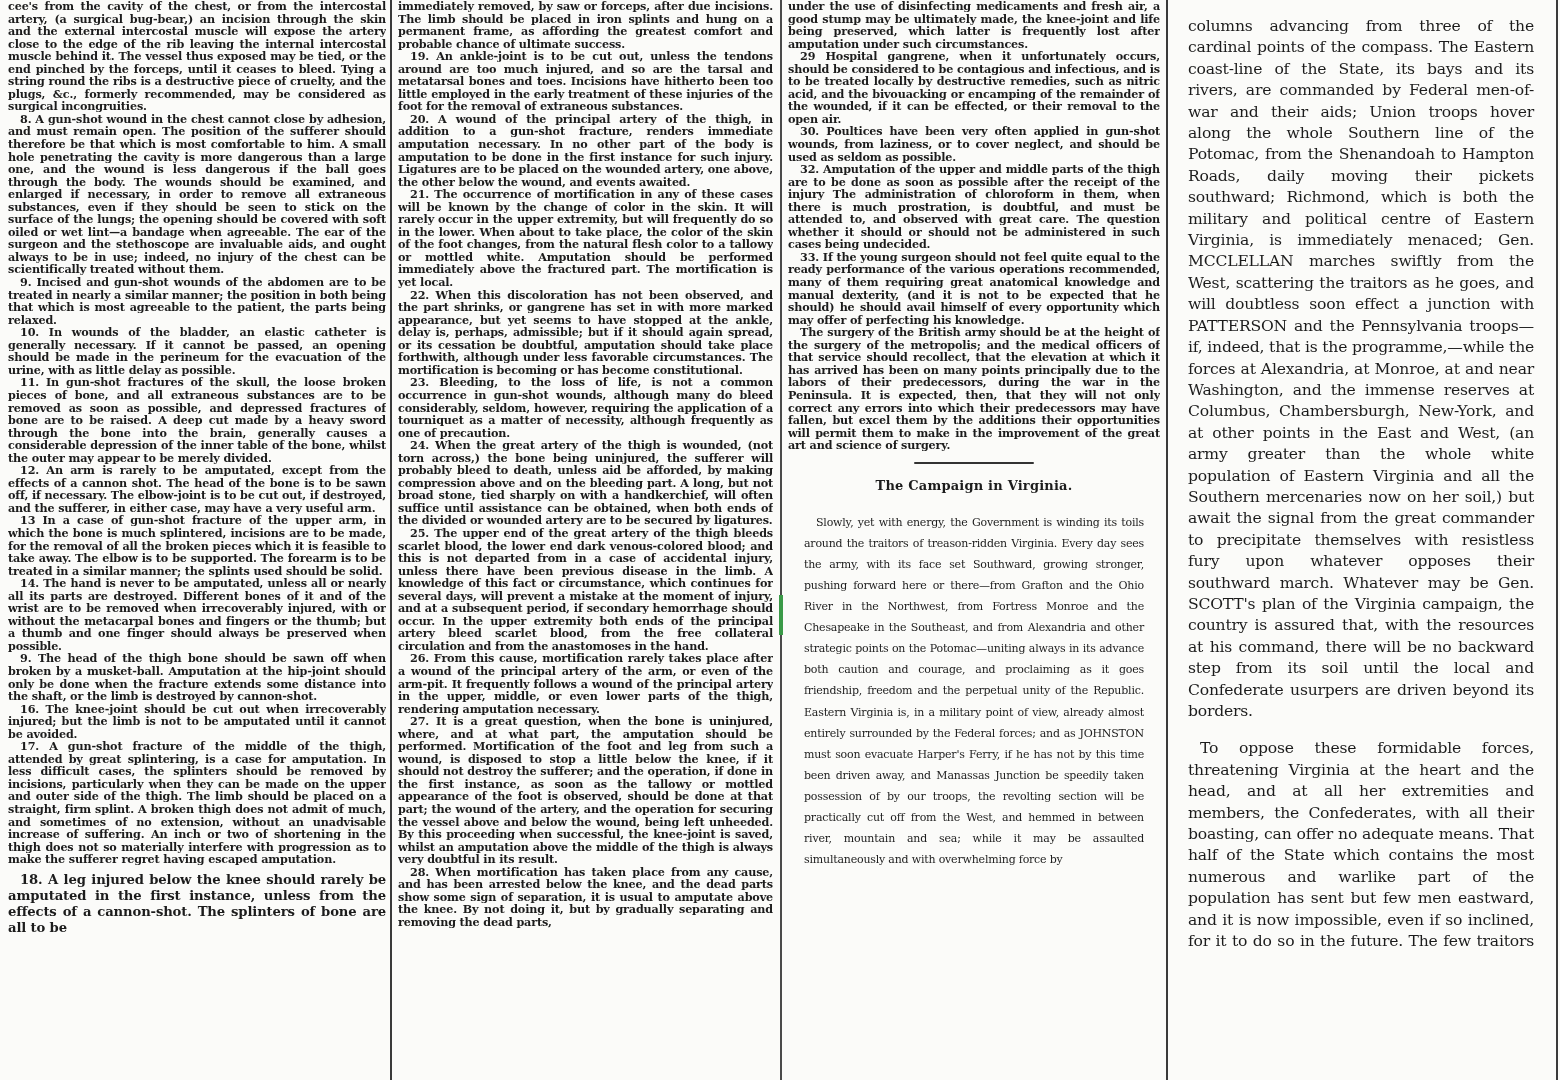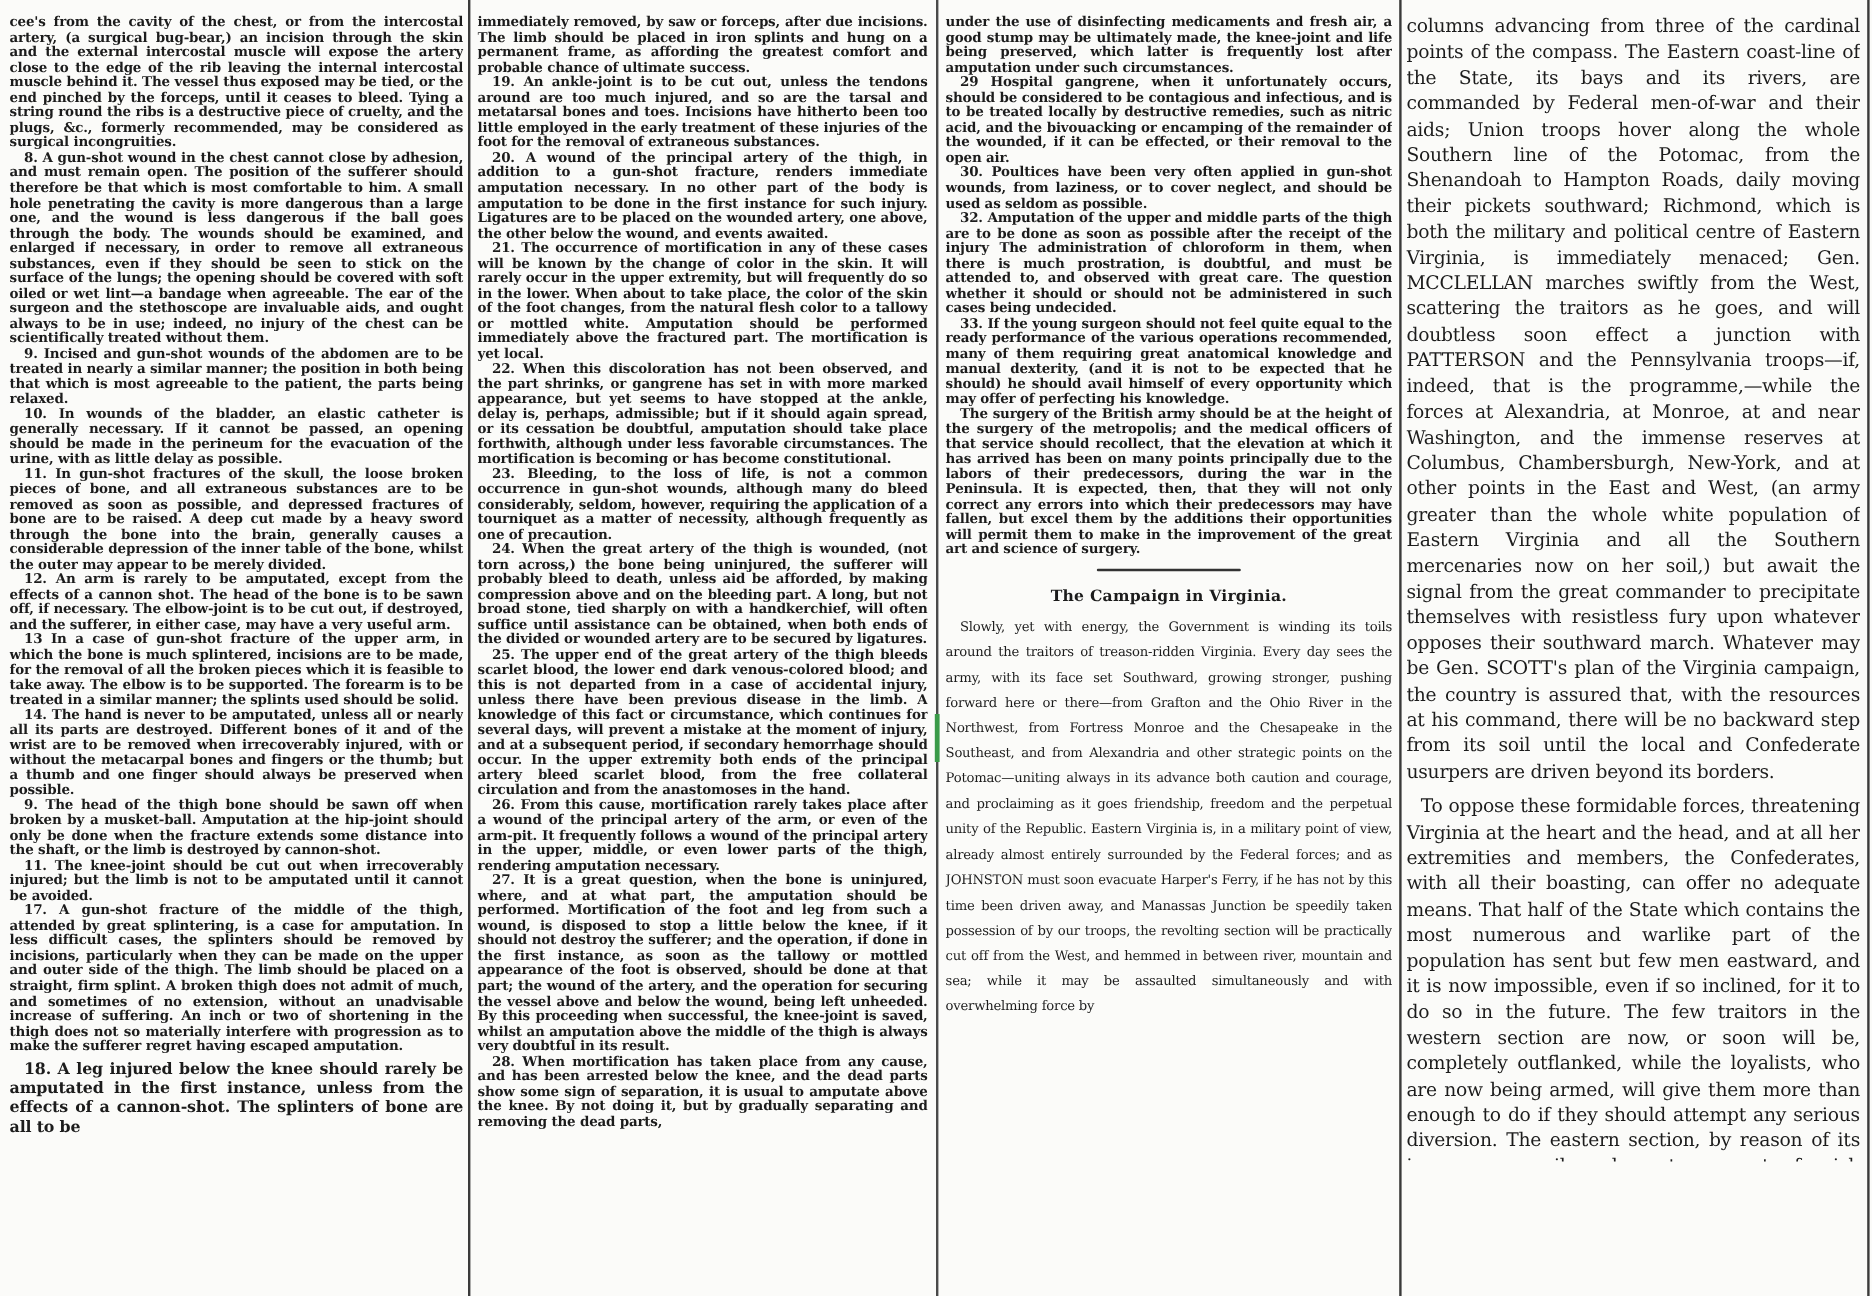--- a/index.html
+++ b/index.html
@@ -5,21 +5,21 @@
   html, body { margin: 0; padding: 0; }
   body {
     width: 1560px; height: 1080px; overflow: hidden;
     background: #fbfbf9;
     font-family: "DejaVu Serif", "Liberation Serif", serif;
     color: #1c1c1c;
     position: relative;
   }
   .page { position: absolute; inset: 0; }
   .col {
-    position: absolute; top: 12px; height: 956px; overflow: hidden;
+    position: absolute; top: 0; height: 956px; overflow: hidden;
     box-sizing: border-box;
   }
   .col-1 { left: 8px;  width: 378px; }
   .col-2 { left: 398px; width: 375px; }
   .col-3 { left: 788px; width: 372px; }
   .col-4 { left: 1172px; width: 378px; }
   .rule {
     position: absolute; top: 0; bottom: 0; width: 2px; background: #3a3a3a;
   }
   .rule.r1 { left: 390px; }
@@ -27,21 +27,21 @@
   .rule.r2 .green { position:absolute; top:595px; height:40px; left:-1px; width:4px; background:#3a9a48; }
   .rule.r3 { left: 1166px; }
   .rule.r4 { left: 1556px; }
   .small p {
     margin: 0; text-align: justify; font-size: 11.2px; line-height: 12.55px;
     font-weight: bold; letter-spacing: -0.15px; text-indent: 12px;
   }
   .small p.cont { text-indent: 0; }
   .small p.big { font-size: 13.2px; line-height: 16px; margin-top: 6px; }
   .large p {
-    margin: 0; text-align: justify; font-size: 15.6px; line-height: 21.4px;
+    margin: 16px; text-align: justify; font-size: 15.6px; line-height: 21.4px;
     letter-spacing: -0.2px; text-indent: 12px; font-weight: normal;
   }
   .large p.cont { text-indent: 0; }
   .large p + p.newpara { margin-top: 8px; }
   .sep {
     width: 120px; height: 2px; background: #333; margin: 10px auto 12px auto;
     border-radius: 1px;
   }
   .headline {
     text-align: center; font-weight: bold; font-size: 13px; line-height: 20px;
@@ -64,21 +64,21 @@
   <div class="col col-1 small">
     <p class="cont">cee's from the cavity of the chest, or from the intercostal artery, (a surgical bug-bear,) an incision through the skin and the external intercostal muscle will expose the artery close to the edge of the rib leaving the internal intercostal muscle behind it. The vessel thus exposed may be tied, or the end pinched by the forceps, until it ceases to bleed. Tying a string round the ribs is a destructive piece of cruelty, and the plugs, &amp;c., formerly recommended, may be considered as surgical incongruities.</p>
     <p>8. A gun-shot wound in the chest cannot close by adhesion, and must remain open. The position of the sufferer should therefore be that which is most comfortable to him. A small hole penetrating the cavity is more dangerous than a large one, and the wound is less dangerous if the ball goes through the body. The wounds should be examined, and enlarged if necessary, in order to remove all extraneous substances, even if they should be seen to stick on the surface of the lungs; the opening should be covered with soft oiled or wet lint—a bandage when agreeable. The ear of the surgeon and the stethoscope are invaluable aids, and ought always to be in use; indeed, no injury of the chest can be scientifically treated without them.</p>
     <p>9. Incised and gun-shot wounds of the abdomen are to be treated in nearly a similar manner; the position in both being that which is most agreeable to the patient, the parts being relaxed.</p>
     <p>10. In wounds of the bladder, an elastic catheter is generally necessary. If it cannot be passed, an opening should be made in the perineum for the evacuation of the urine, with as little delay as possible.</p>
     <p>11. In gun-shot fractures of the skull, the loose broken pieces of bone, and all extraneous substances are to be removed as soon as possible, and depressed fractures of bone are to be raised. A deep cut made by a heavy sword through the bone into the brain, generally causes a considerable depression of the inner table of the bone, whilst the outer may appear to be merely divided.</p>
     <p>12. An arm is rarely to be amputated, except from the effects of a cannon shot. The head of the bone is to be sawn off, if necessary. The elbow-joint is to be cut out, if destroyed, and the sufferer, in either case, may have a very useful arm.</p>
     <p>13 In a case of gun-shot fracture of the upper arm, in which the bone is much splintered, incisions are to be made, for the removal of all the broken pieces which it is feasible to take away. The elbow is to be supported. The forearm is to be treated in a similar manner; the splints used should be solid.</p>
     <p>14. The hand is never to be amputated, unless all or nearly all its parts are destroyed. Different bones of it and of the wrist are to be removed when irrecoverably injured, with or without the metacarpal bones and fingers or the thumb; but a thumb and one finger should always be preserved when possible.</p>
     <p>9. The head of the thigh bone should be sawn off when broken by a musket-ball. Amputation at the hip-joint should only be done when the fracture extends some distance into the shaft, or the limb is destroyed by cannon-shot.</p>
-    <p>11. The knee-joint should be cut out when irrecoverably injured; but the limb is not to be amputated until it cannot be avoided.</p>
+    <p>16. The knee-joint should be cut out when irrecoverably injured; but the limb is not to be amputated until it cannot be avoided.</p>
     <p>17. A gun-shot fracture of the middle of the thigh, attended by great splintering, is a case for amputation. In less difficult cases, the splinters should be removed by incisions, particularly when they can be made on the upper and outer side of the thigh. The limb should be placed on a straight, firm splint. A broken thigh does not admit of much, and sometimes of no extension, without an unadvisable increase of suffering. An inch or two of shortening in the thigh does not so materially interfere with progression as to make the sufferer regret having escaped amputation.</p>
     <p class="big">18. A leg injured below the knee should rarely be amputated in the first instance, unless from the effects of a cannon-shot. The splinters of bone are all to be</p>
   </div>
 
   <div class="col col-2 small">
     <p class="cont">immediately removed, by saw or forceps, after due incisions. The limb should be placed in iron splints and hung on a permanent frame, as affording the greatest comfort and probable chance of ultimate success.</p>
     <p>19. An ankle-joint is to be cut out, unless the tendons around are too much injured, and so are the tarsal and metatarsal bones and toes. Incisions have hitherto been too little employed in the early treatment of these injuries of the foot for the removal of extraneous substances.</p>
     <p>20. A wound of the principal artery of the thigh, in addition to a gun-shot fracture, renders immediate amputation necessary. In no other part of the body is amputation to be done in the first instance for such injury. Ligatures are to be placed on the wounded artery, one above, the other below the wound, and events awaited.</p>
     <p>21. The occurrence of mortification in any of these cases will be known by the change of color in the skin. It will rarely occur in the upper extremity, but will frequently do so in the lower. When about to take place, the color of the skin of the foot changes, from the natural flesh color to a tallowy or mottled white. Amputation should be performed immediately above the fractured part. The mortification is yet local.</p>
     <p>22. When this discoloration has not been observed, and the part shrinks, or gangrene has set in with more marked appearance, but yet seems to have stopped at the ankle, delay is, perhaps, admissible; but if it should again spread, or its cessation be doubtful, amputation should take place forthwith, although under less favorable circumstances. The mortification is becoming or has become constitutional.</p>

